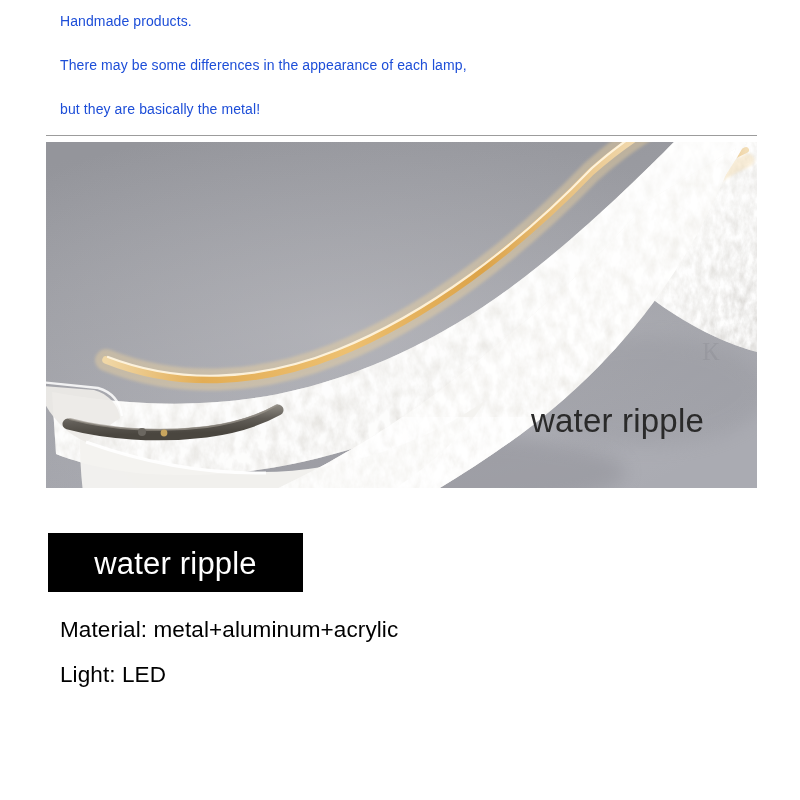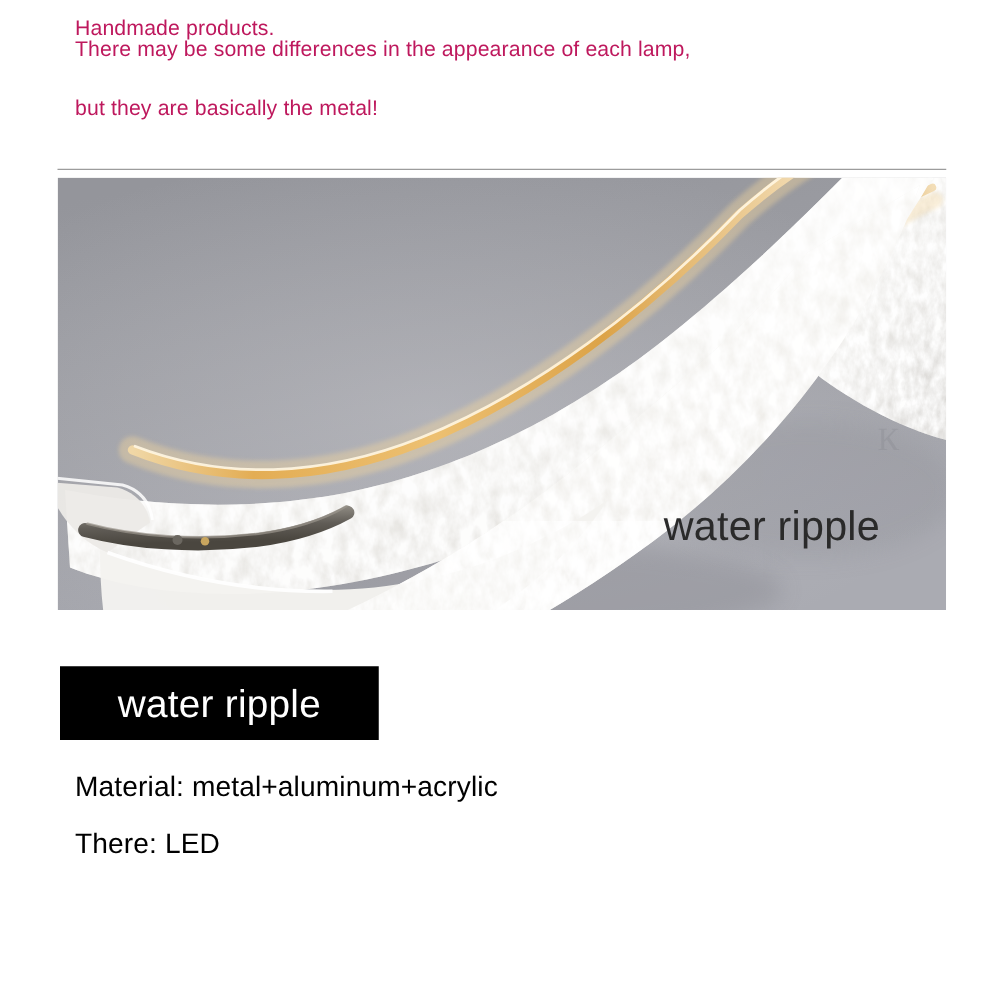--- a/index.html
+++ b/index.html
@@ -17,28 +17,28 @@
   }
 
   
   #disclaimer {
     position: absolute;
     left: 60px;
     top: 0;
     width: 700px;
   }
   .disclaimer-line {
-    font-size: 17px;
+    font-size: 14px;
     line-height: 1;
-    color: #be185d;
+    color: #1d4ed8;
     letter-spacing: .1px;
     white-space: nowrap;
   }
   .disclaimer-line.l0 { margin-top: 14px; }
-  .disclaimer-line.l1 { }
+  .disclaimer-line.l1 { margin-top: 30px; }
   .disclaimer-line.l2 { margin-top: 30px; }
 
   
   #divider {
     position: absolute;
     left: 46px;
     top: 135px;
     width: 711px;
     height: 1px;
     background: #9c9c9c;
@@ -318,14 +318,14 @@
 
   <div id="photo-caption">water ripple</div>
 </div>
 
 <div id="name-badge">
   <div id="name-badge-label">water ripple</div>
 </div>
 
 <div id="specs">
   <div class="spec-line s0">Material: metal+aluminum+acrylic</div>
-  <div class="spec-line s1">There: LED</div>
+  <div class="spec-line s1">Light: LED</div>
 </div>
 
 </body></html>

